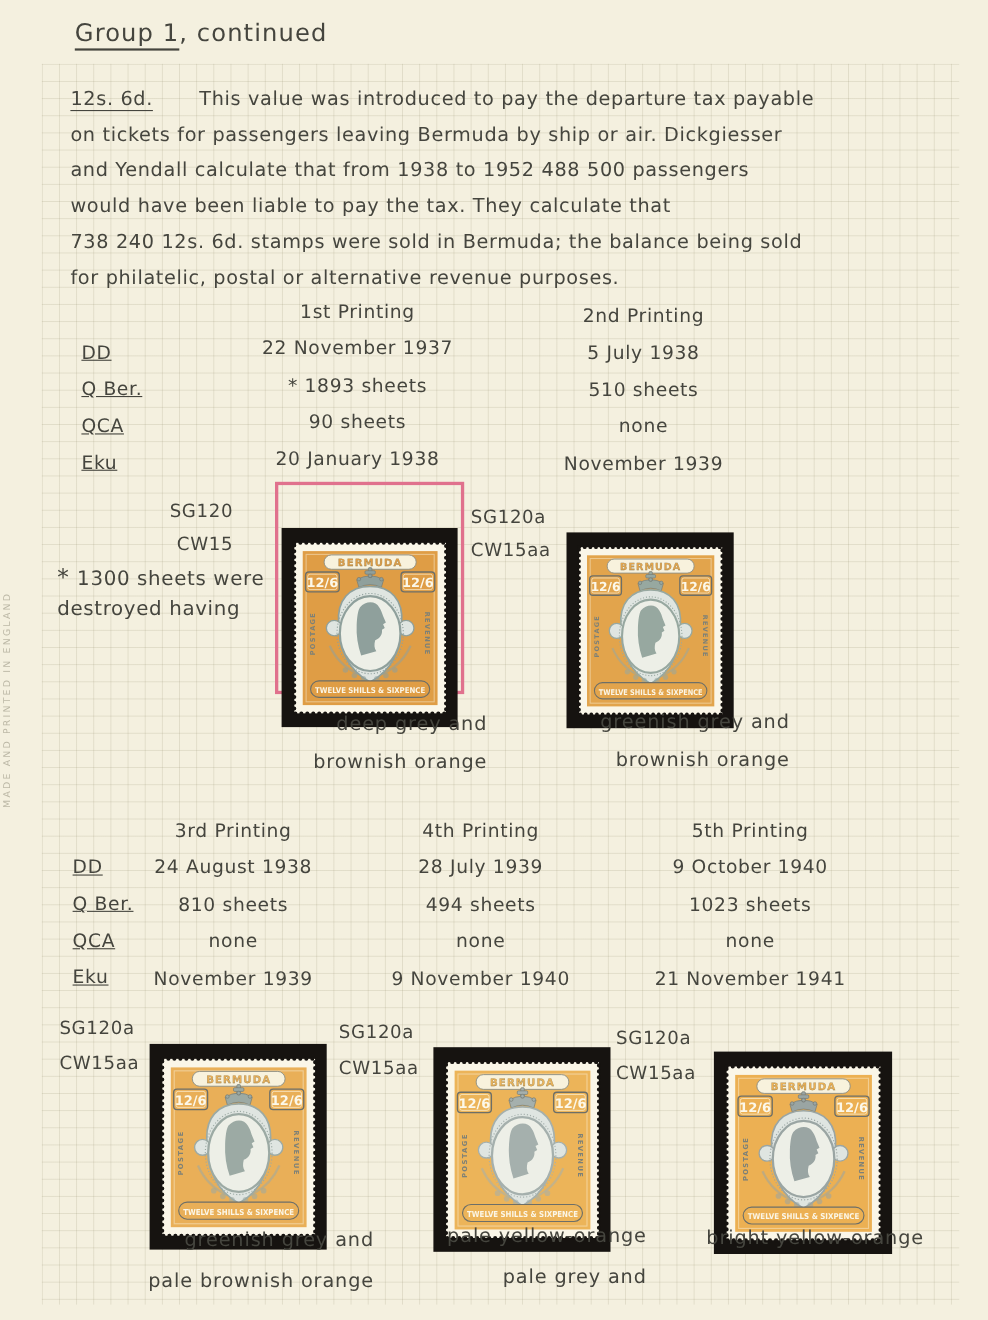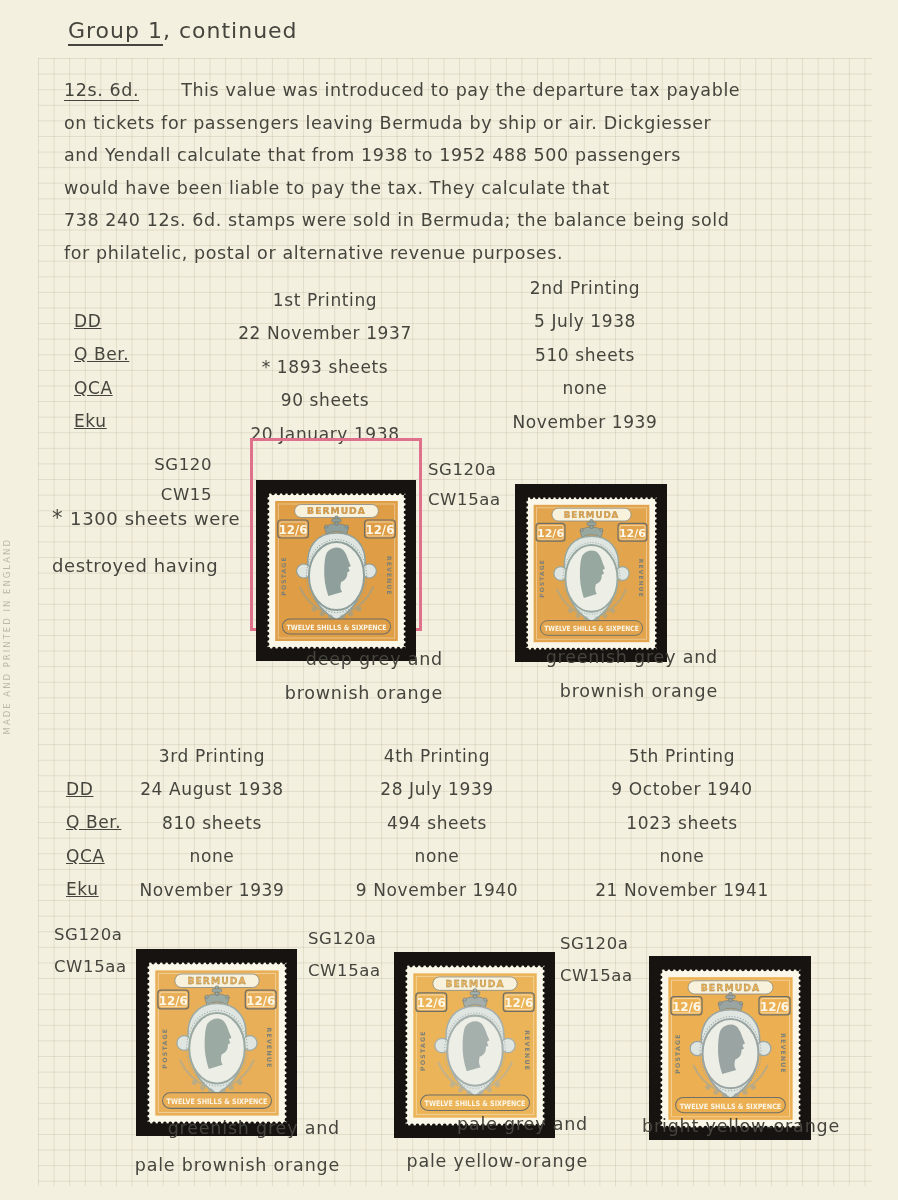--- a/index.html
+++ b/index.html
@@ -34,35 +34,35 @@
     position:absolute;left:64px;top:74px;width:760px;
     font-size:17.5px;line-height:32.6px;
   }
   .intro-label{border-bottom:1.5px solid var(--ink,#45453e);margin-right:42px;}
   
   .tbl-labels{position:absolute;font-size:17px;text-decoration:underline;}
   .tbl-labels > div{height:33.4px;line-height:33.4px;}
   .tbl-col{position:absolute;width:220px;text-align:center;font-size:17px;}
   .tbl-col > div{height:33.4px;line-height:33.4px;white-space:nowrap;}
   .t1-labels{left:74px;top:305px;}
-  .t1c1{left:215px;top:284px;}
+  .t1c1{left:215px;top:268px;}
   .t1c2{left:475px;top:272px;}
   .t2-labels{left:66px;top:773px;}
   .t2c1{left:102px;top:740px;}
   .t2c2{left:327px;top:740px;}
   .t2c3{left:572px;top:740px;}
   
   .sg-label{position:absolute;font-size:16.5px;line-height:30px;}
   .sg-r1s1{left:128px;top:450px;width:84px;text-align:right;}
   .sg-r1s2{left:428px;top:455px;width:92px;}
   .sg-r2s1{left:54px;top:919px;width:84px;line-height:32px;}
   .sg-r2s2{left:308px;top:923px;width:84px;line-height:32px;}
   .sg-r2s3{left:560px;top:928px;width:84px;line-height:32px;}
   
-  .footnote{position:absolute;left:52px;top:495px;width:205px;font-size:18px;line-height:47px;}
+  .footnote{position:absolute;left:52px;top:512px;width:205px;font-size:18px;line-height:27px;}
   .footnote .marker{font-size:21px;margin-right:7px;}
   
   .caption{position:absolute;text-align:right;font-size:17.5px;letter-spacing:0.8px;}
   .cap-1{left:238px;top:642px;width:205px;line-height:34px;}
   .cap-2{left:473px;top:640px;width:245px;line-height:34px;}
   .cap-3{left:90px;top:1110px;width:250px;line-height:37px;}
   .cap-4{left:340px;top:1106px;width:248px;line-height:37px;}
   .cap-5{left:585px;top:1108px;width:255px;line-height:37px;}
   
   .pink-frame{
@@ -441,19 +441,19 @@
       <rect x="17" y="128" width="106" height="15" rx="7.5" fill="var(--orange)" stroke="#6d6f68" stroke-width="1"></rect>
       <text x="70" y="139" text-anchor="middle" font-size="7.2" font-weight="bold" fill="#fbf6e7" textLength="98" lengthAdjust="spacingAndGlyphs">TWELVE SHILLS &amp; SIXPENCE</text>
     </svg>
   </div>
 
   <div class="caption hand cap-3">
     <div>greenish grey and</div>
     <div>pale brownish orange</div>
   </div>
   <div class="caption hand cap-4">
+    <div>pale yellow-orange</div>
     <div>pale grey and</div>
-    <div>pale yellow-orange</div>
   </div>
   <div class="caption hand cap-5">
     <div>bright yellow-orange</div>
   </div>
 </div>
 
 </body></html>

